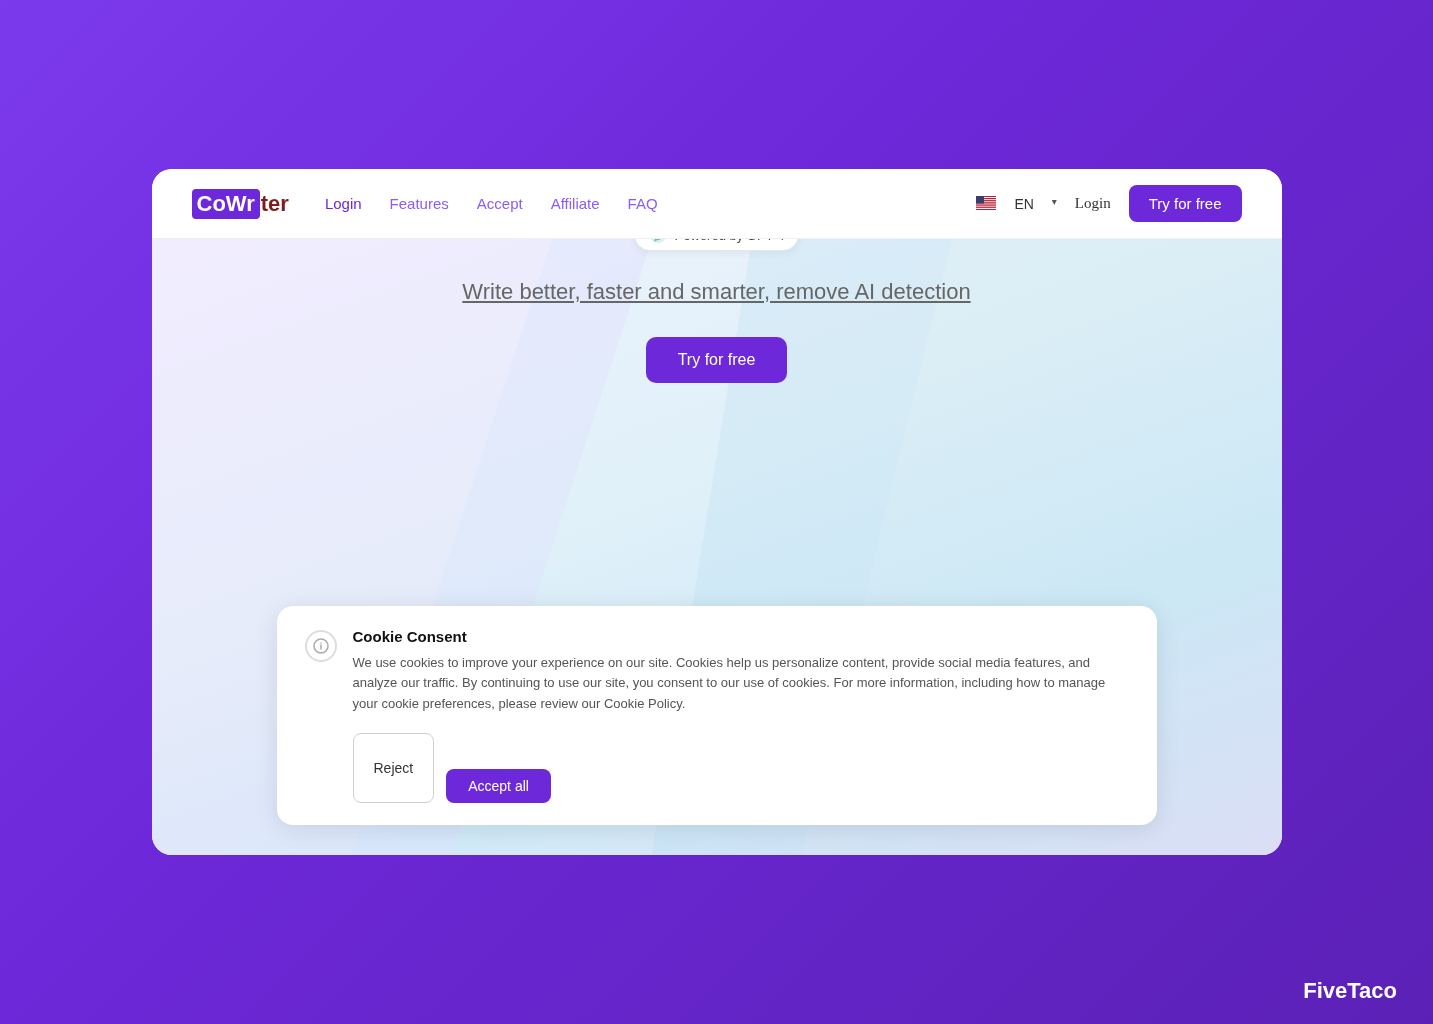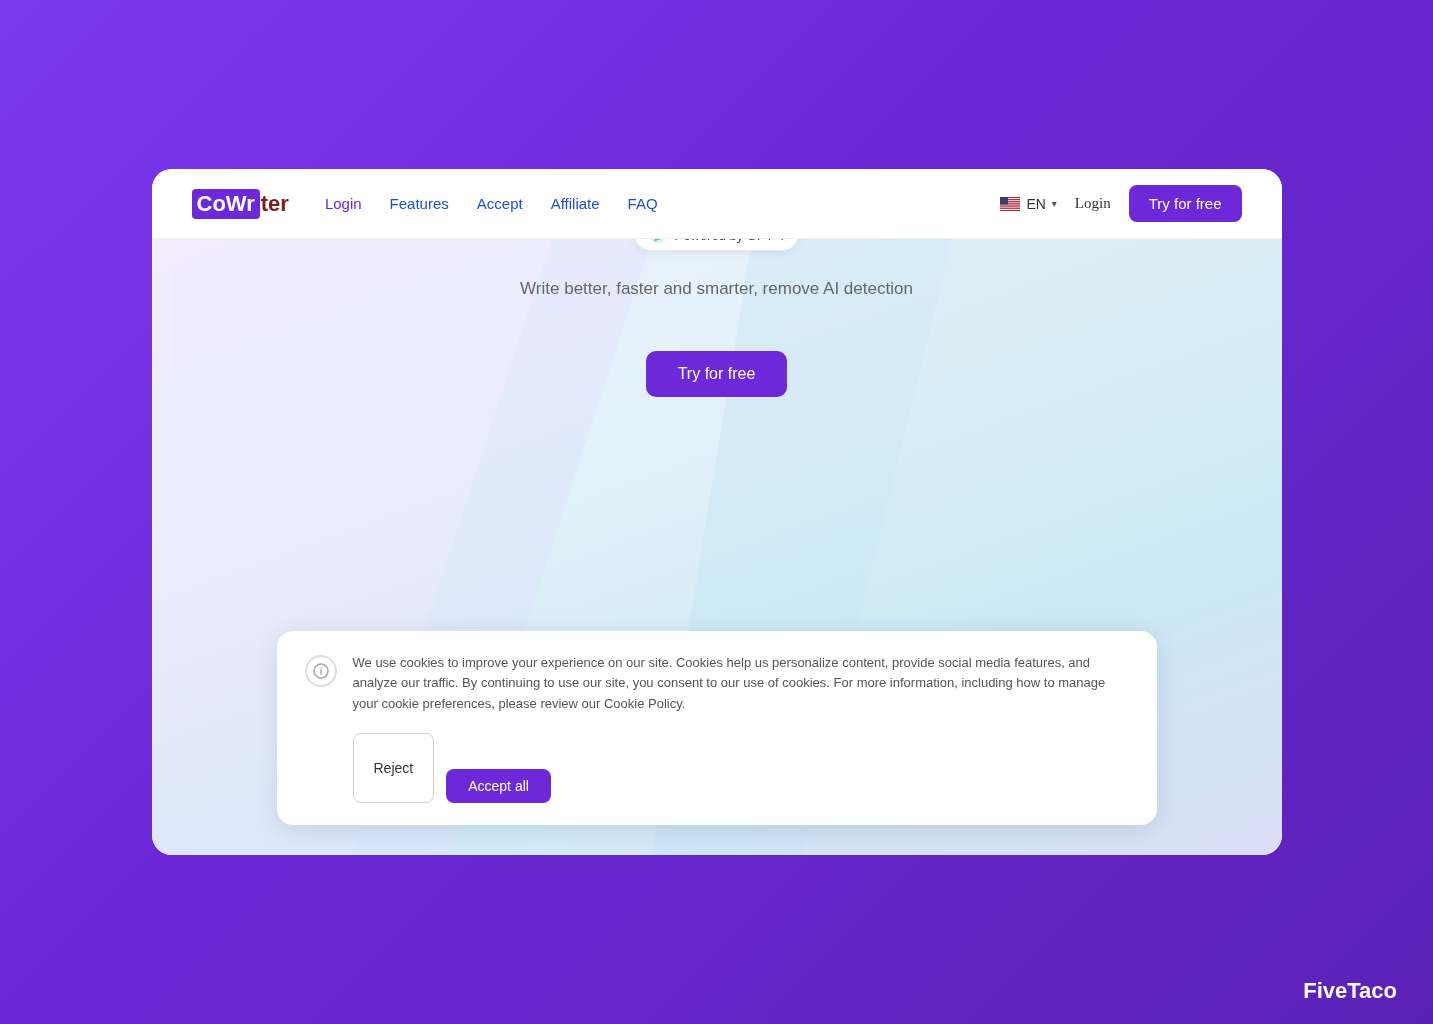--- a/index.html
+++ b/index.html
@@ -62,40 +62,39 @@
 
     .nav-links {
       display: flex;
       align-items: center;
       gap: 28px;
       flex: 1;
     }
 
     .nav-link {
       font-size: 15px;
-      color: #1d4ed8;
+      color: #8b5cf6;
       text-decoration: none;
       cursor: pointer;
     }
 
     .nav-link.active {
       color: #6d28d9;
       font-weight: 500;
     }
 
     .nav-right {
       display: flex;
       align-items: center;
       gap: 18px;
     }
 
     .lang-selector {
       display: flex;
-      align-items: center;
-      gap: 6px;
+      gap: 18px;
       font-size: 14px;
       color: #333;
       cursor: pointer;
     }
 
     .flag-icon {
       width: 20px;
       height: 14px;
       display: inline-block;
     }
@@ -181,23 +180,24 @@
     .hero-title {
       font-size: 56px;
       font-weight: 800;
       color: #111;
       line-height: 1.1;
       margin-bottom: 18px;
       letter-spacing: -1px;
     }
 
     .hero-subtitle {
-      font-size: 17px;
+      font-size: 22px;
       color: #666;
-      margin-bottom: 52px;
+      margin-bottom: 32px;
+      text-decoration: underline;
     }
 
     .try-free-btn-hero {
       background: #6d28d9;
       color: #fff;
       border: none;
       border-radius: 10px;
       padding: 14px 32px;
       font-size: 16px;
       font-weight: 500;
@@ -371,20 +371,21 @@
     <div class="cookie-banner">
       <div class="cookie-header">
         <div class="cookie-icon-wrap">
           <svg width="16" height="16" viewBox="0 0 16 16" fill="none" xmlns="http://www.w3.org/2000/svg">
             <circle cx="8" cy="8" r="7" stroke="#aaa" stroke-width="1.5"></circle>
             <line x1="8" y1="7" x2="8" y2="11" stroke="#aaa" stroke-width="1.5" stroke-linecap="round"></line>
             <circle cx="8" cy="5" r="0.8" fill="#aaa"></circle>
           </svg>
         </div>
         <div class="cookie-text-block">
+          <div class="cookie-title">Cookie Consent</div>
           <div class="cookie-desc">We use cookies to improve your experience on our site. Cookies help us personalize content, provide social media features, and analyze our traffic. By continuing to use our site, you consent to our use of cookies. For more information, including how to manage your cookie preferences, please review our Cookie Policy.</div>
         </div>
       </div>
       <div class="cookie-actions">
         <button class="reject-btn">Reject</button>
         <button class="accept-btn">Accept all</button>
       </div>
     </div>
   </div>
 

